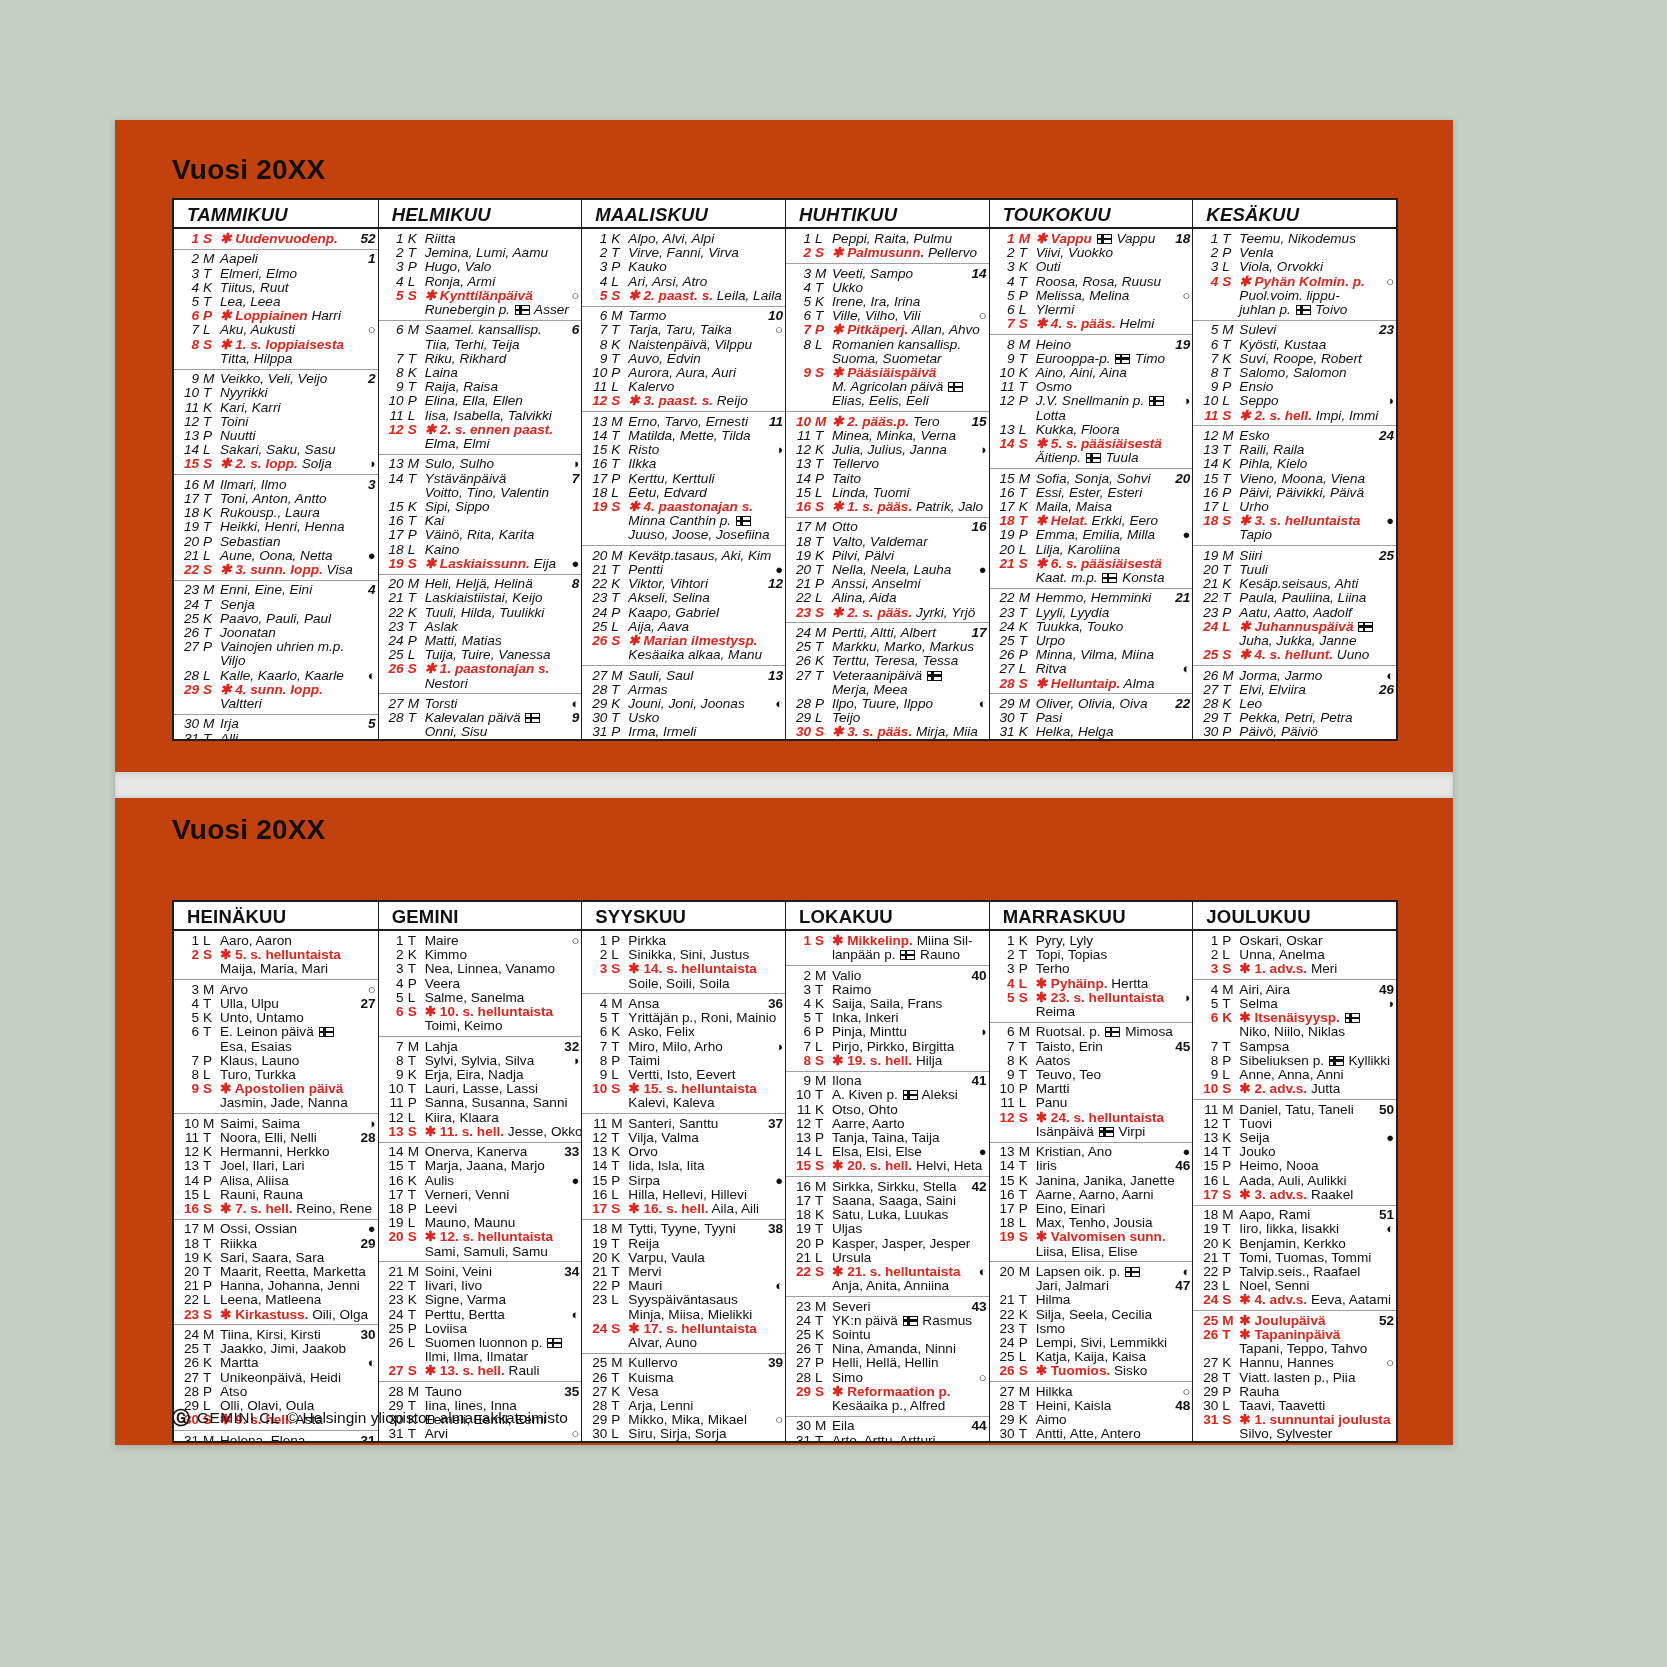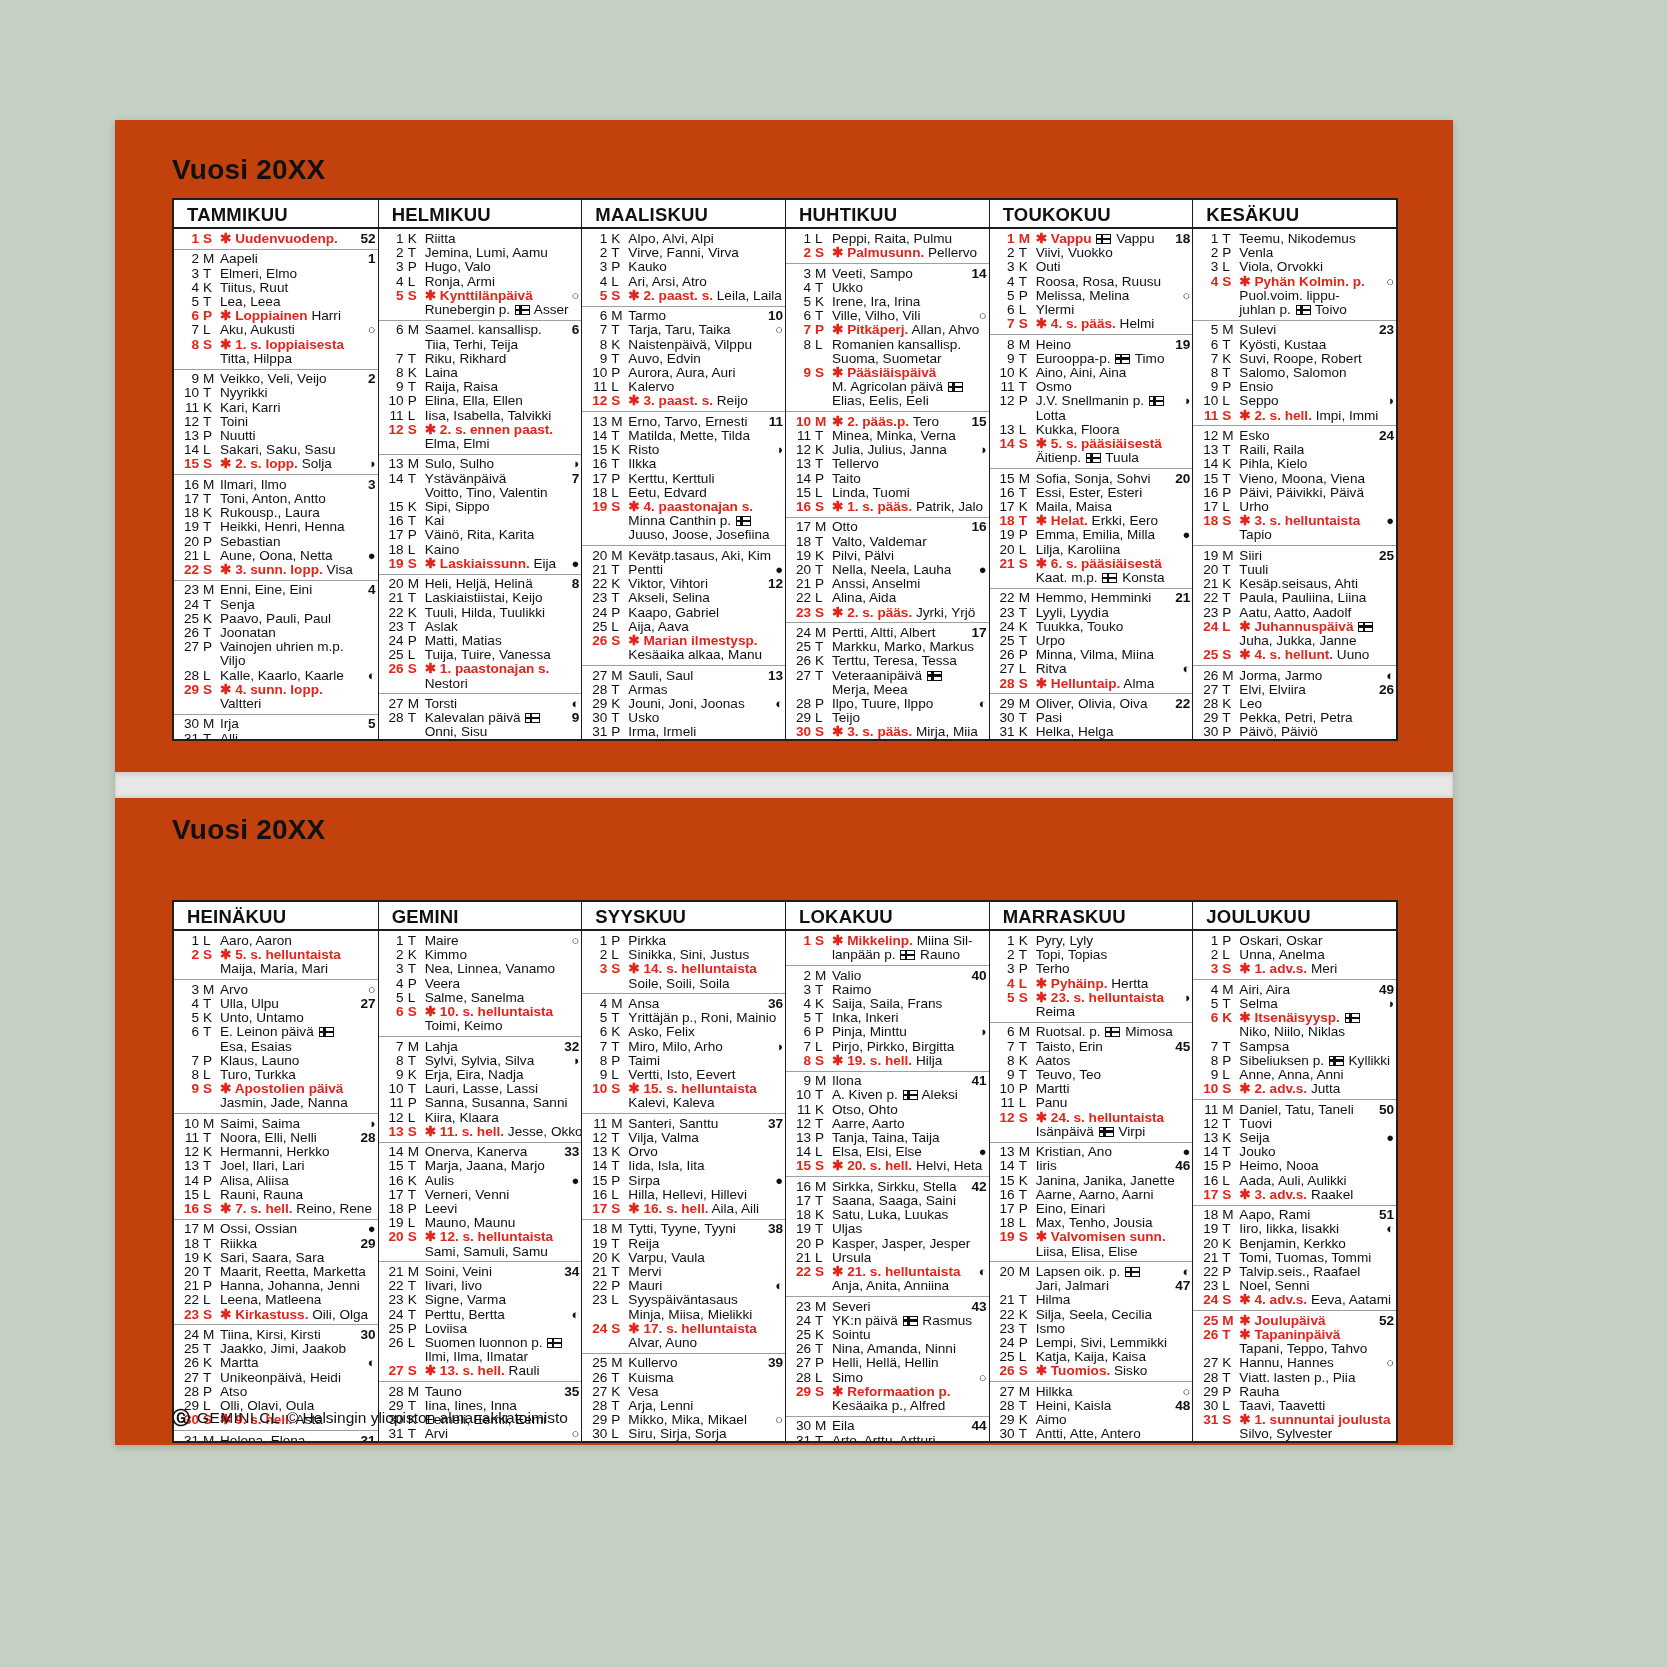--- a/index.html
+++ b/index.html
@@ -23,21 +23,21 @@
     letter-spacing:0.2px;
   }
   #title-top { top:34px; }
   #title-bottom { top:694px; }
   .months {
     position:absolute; left:57px; width:1226px; height:543px;
     display:grid; grid-template-columns:repeat(6,1fr);
     border:2px solid #1e1e1e; box-sizing:border-box; overflow:hidden;
     background:#fff;
   }
-  #months-top { top:78px; }
+  #months-top { top:78px;font-style:italic; }
   #months-bottom { top:780px; }
   .month { overflow:hidden; }
   .month + .month { border-left:1.5px solid #1e1e1e; }
   .mhead {
     font-size:18.5px; font-weight:bold; letter-spacing:0.2px;
     padding:4px 0 3px 13px; border-bottom:2px solid #1e1e1e; height:20px;
   }
   .mbody { padding-top:3px; }
   .day { display:flex; font-size:13.6px; line-height:14.2px; white-space:nowrap; }
   .num { flex:none; width:25px; text-align:right; padding-right:4px; }

